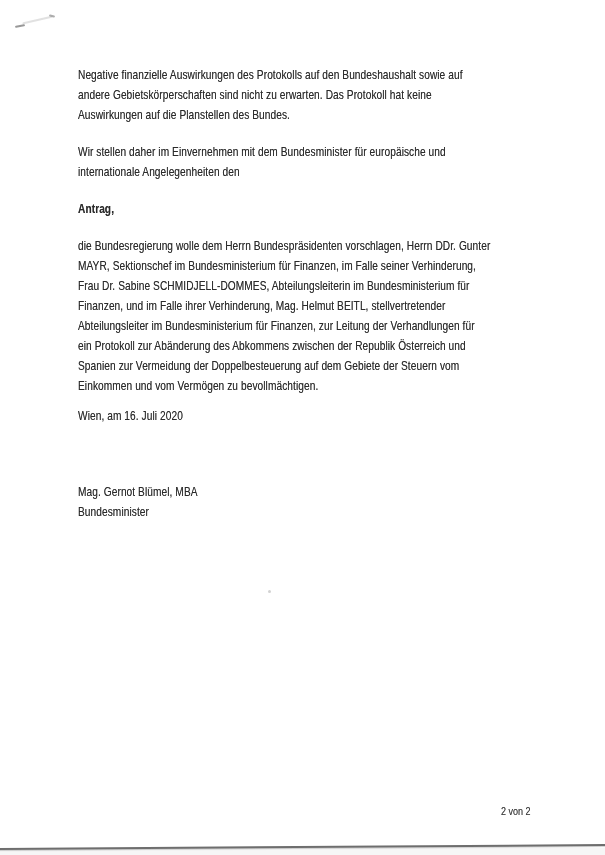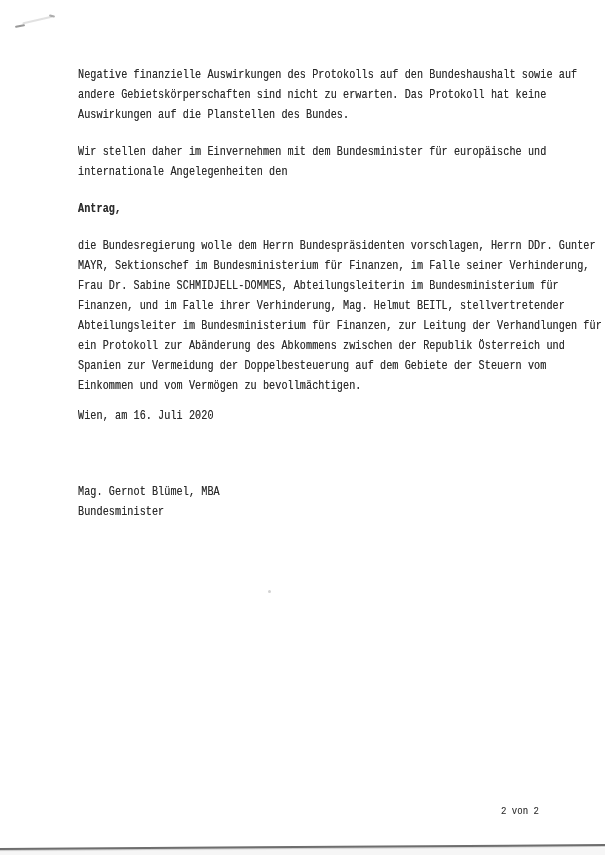--- a/index.html
+++ b/index.html
@@ -6,21 +6,21 @@
     margin: 0;
     padding: 0;
     background: #ffffff;
   }
   .page {
     position: relative;
     width: 605px;
     height: 855px;
     background: #ffffff;
     overflow: hidden;
-    font-family: Liberation Mono, monospace;
+    font-family: Liberation Sans, sans-serif;
   }
   
   .textblock {
     position: absolute;
     left: 78px;
     top: 65px;
     width: 700px;
     transform: scaleX(0.78);
     transform-origin: 0 0;
     font-size: 13px;

